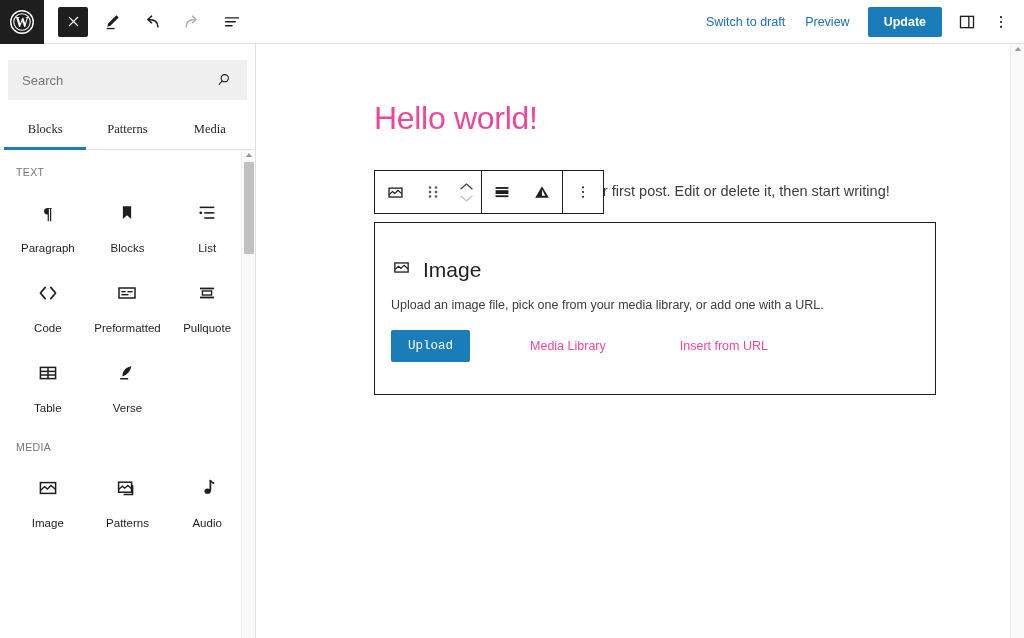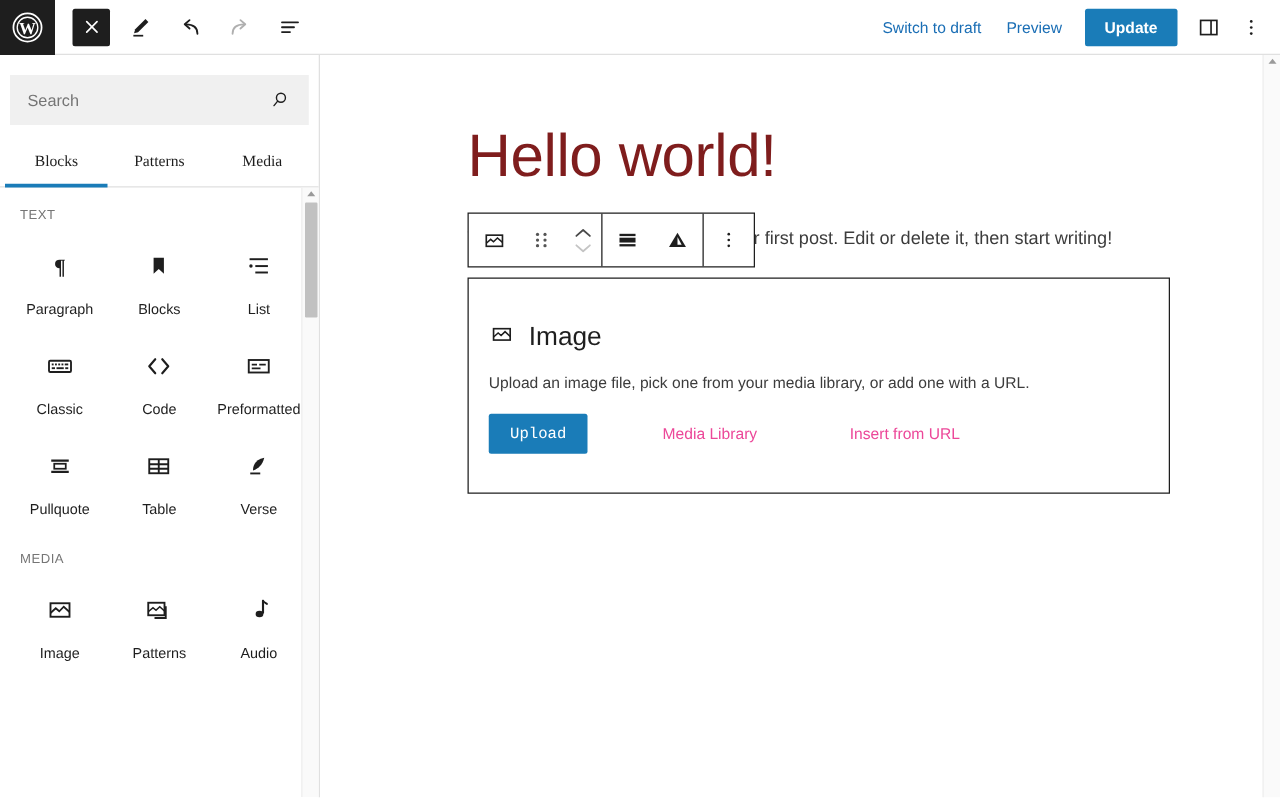--- a/index.html
+++ b/index.html
@@ -145,21 +145,21 @@
   }
 
   
   .canvas {
     position: absolute; top: 44px; left: 296px;
     width: 714px; height: 594px;
     background: #ffffff; overflow: hidden;
   }
   .post-title {
     position: absolute; left: 78px; top: 58px;
-    font-size: 48px; font-weight: normal; color: #7f1d1d;
+    font-size: 32px; font-weight: normal; color: #ec4899;
     letter-spacing: -0.3px; line-height: 1;
   }
   .post-para {
     position: absolute; left: 78px; top: 136px;
     font-size: 14.5px; color: #3c3c3c; line-height: 1.6;
     white-space: nowrap;
   }
 
   
   .block-toolbar {
@@ -342,36 +342,20 @@
                 <rect x="4" y="5" width="16" height="1.7" fill="#1e1e1e"></rect>
                 <circle cx="5.2" cy="11.8" r="1.5" fill="#1e1e1e"></circle>
                 <rect x="9" y="11" width="11" height="1.7" fill="#1e1e1e"></rect>
                 <rect x="9" y="16.6" width="11" height="1.7" fill="#1e1e1e"></rect>
               </svg>
             </span>
             <span class="block-label">List</span>
           </div>
 
 
-          <div class="block-item">
-            <span class="block-icon">
-              <svg width="24" height="24" viewBox="0 0 24 24" aria-hidden="true">
-                <rect x="3.2" y="7.6" width="17.6" height="9" rx="1" fill="none" stroke="#1e1e1e" stroke-width="1.5"></rect>
-                <rect x="5.4" y="9.8" width="1.5" height="1.5" fill="#1e1e1e"></rect>
-                <rect x="8" y="9.8" width="1.5" height="1.5" fill="#1e1e1e"></rect>
-                <rect x="10.6" y="9.8" width="1.5" height="1.5" fill="#1e1e1e"></rect>
-                <rect x="13.2" y="9.8" width="1.5" height="1.5" fill="#1e1e1e"></rect>
-                <rect x="15.8" y="9.8" width="2.8" height="1.5" fill="#1e1e1e"></rect>
-                <rect x="5.4" y="12.8" width="2.6" height="1.5" fill="#1e1e1e"></rect>
-                <rect x="9.2" y="12.8" width="5.8" height="1.5" fill="#1e1e1e"></rect>
-                <rect x="16.2" y="12.8" width="2.4" height="1.5" fill="#1e1e1e"></rect>
-              </svg>
-            </span>
-            <span class="block-label">Classic</span>
-          </div>
 
           <div class="block-item">
             <span class="block-icon">
               <svg width="24" height="24" viewBox="0 0 24 24" aria-hidden="true">
                 <path d="M9.2 6.4 L4.4 12 L9.2 17.6" fill="none" stroke="#1e1e1e" stroke-width="1.7" stroke-linecap="round" stroke-linejoin="round"></path>
                 <path d="M14.8 6.4 L19.6 12 L14.8 17.6" fill="none" stroke="#1e1e1e" stroke-width="1.7" stroke-linecap="round" stroke-linejoin="round"></path>
               </svg>
             </span>
             <span class="block-label">Code</span>
           </div>

